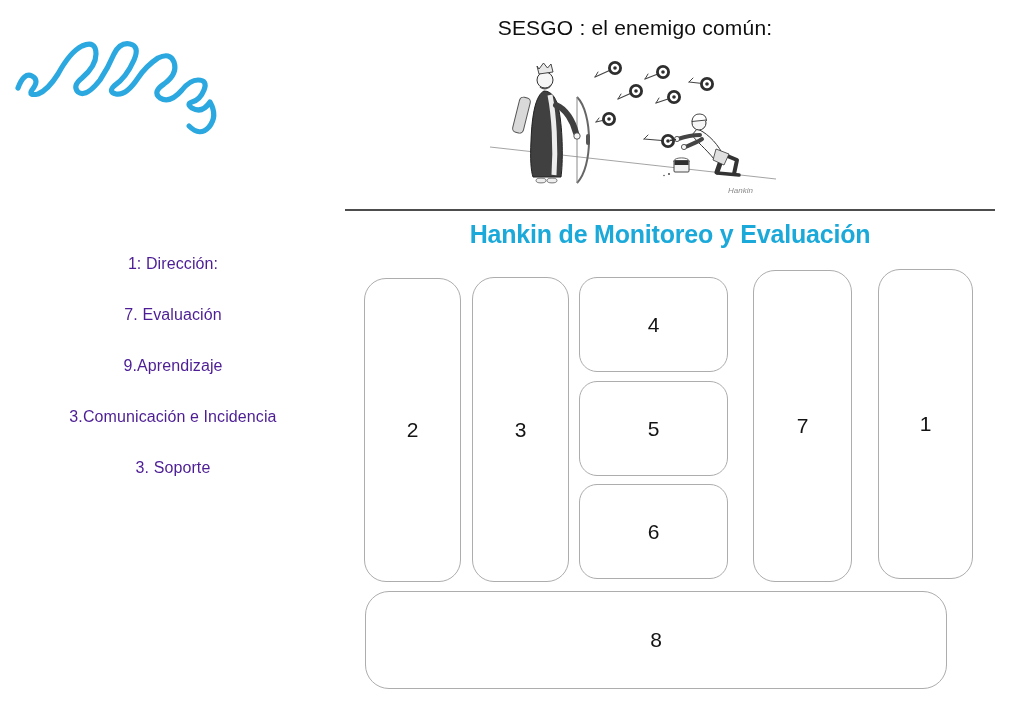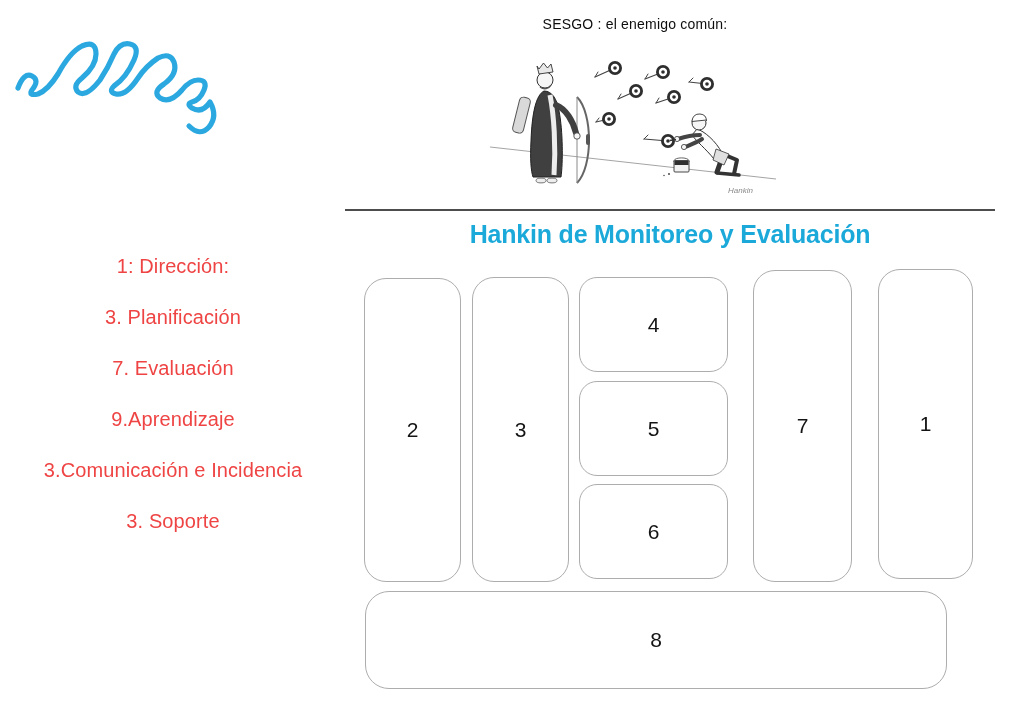--- a/index.html
+++ b/index.html
@@ -5,42 +5,42 @@
   html,body{margin:0;padding:0;}
   body{
     width:1024px;height:719px;position:relative;background:#ffffff;
     font-family:"Liberation Sans","DejaVu Sans",sans-serif;overflow:hidden;
   }
   .abs{position:absolute;text-align:center;}
 
   
   .slide-title{
     left:420px;top:16px;width:430px;text-align:center;
-    font-size:14px;color:#0e0e0e;letter-spacing:0.2px;
+    font-size:21px;color:#0e0e0e;letter-spacing:0.2px;
   }
 
   
   .logo{left:12px;top:30px;}
 
   
   .cartoon{left:488px;top:55px;}
 
   
   .divider{left:345px;top:209px;width:650px;height:2px;background:#4d4d4d;}
 
   
   .section-heading{
     left:345px;top:220px;width:650px;text-align:center;
     font-size:25px;font-weight:700;color:#1BA9DA;letter-spacing:-0.2px;
   }
 
   
   .legend{left:8px;top:255px;width:330px;}
   .legend .item{
-    height:51px;font-size:20px;color:#ef4444;letter-spacing:0.1px;
+    height:51px;font-size:16px;color:#4c1d95;letter-spacing:0.1px;
   }
 
   
   .dbox{
     position:absolute;background:#ffffff;border:1px solid #adadad;
     display:flex;align-items:center;justify-content:center;
     font-size:21px;color:#141414;
   }
   .tall{border-radius:22px;}
   .mid{border-radius:18px;}
@@ -181,21 +181,20 @@
     <text x="240" y="138" font-size="8" font-style="italic" fill="#8a8a8a">Hankin</text>
   </svg>
 </div>
 
 <div class="abs divider"></div>
 
 <div class="abs section-heading">Hankin de Monitoreo y Evaluación</div>
 
 <div class="abs legend">
   <div class="item">1: Dirección:</div>
-  <div class="item">3. Planificación</div>
   <div class="item">7. Evaluación</div>
   <div class="item">9.Aprendizaje</div>
   <div class="item">3.Comunicación e Incidencia</div>
   <div class="item">3. Soporte</div>
 </div>
 
 <div class="dbox tall box-2">2</div>
 <div class="dbox tall box-3">3</div>
 <div class="dbox mid  box-4">4</div>
 <div class="dbox mid  box-5">5</div>

